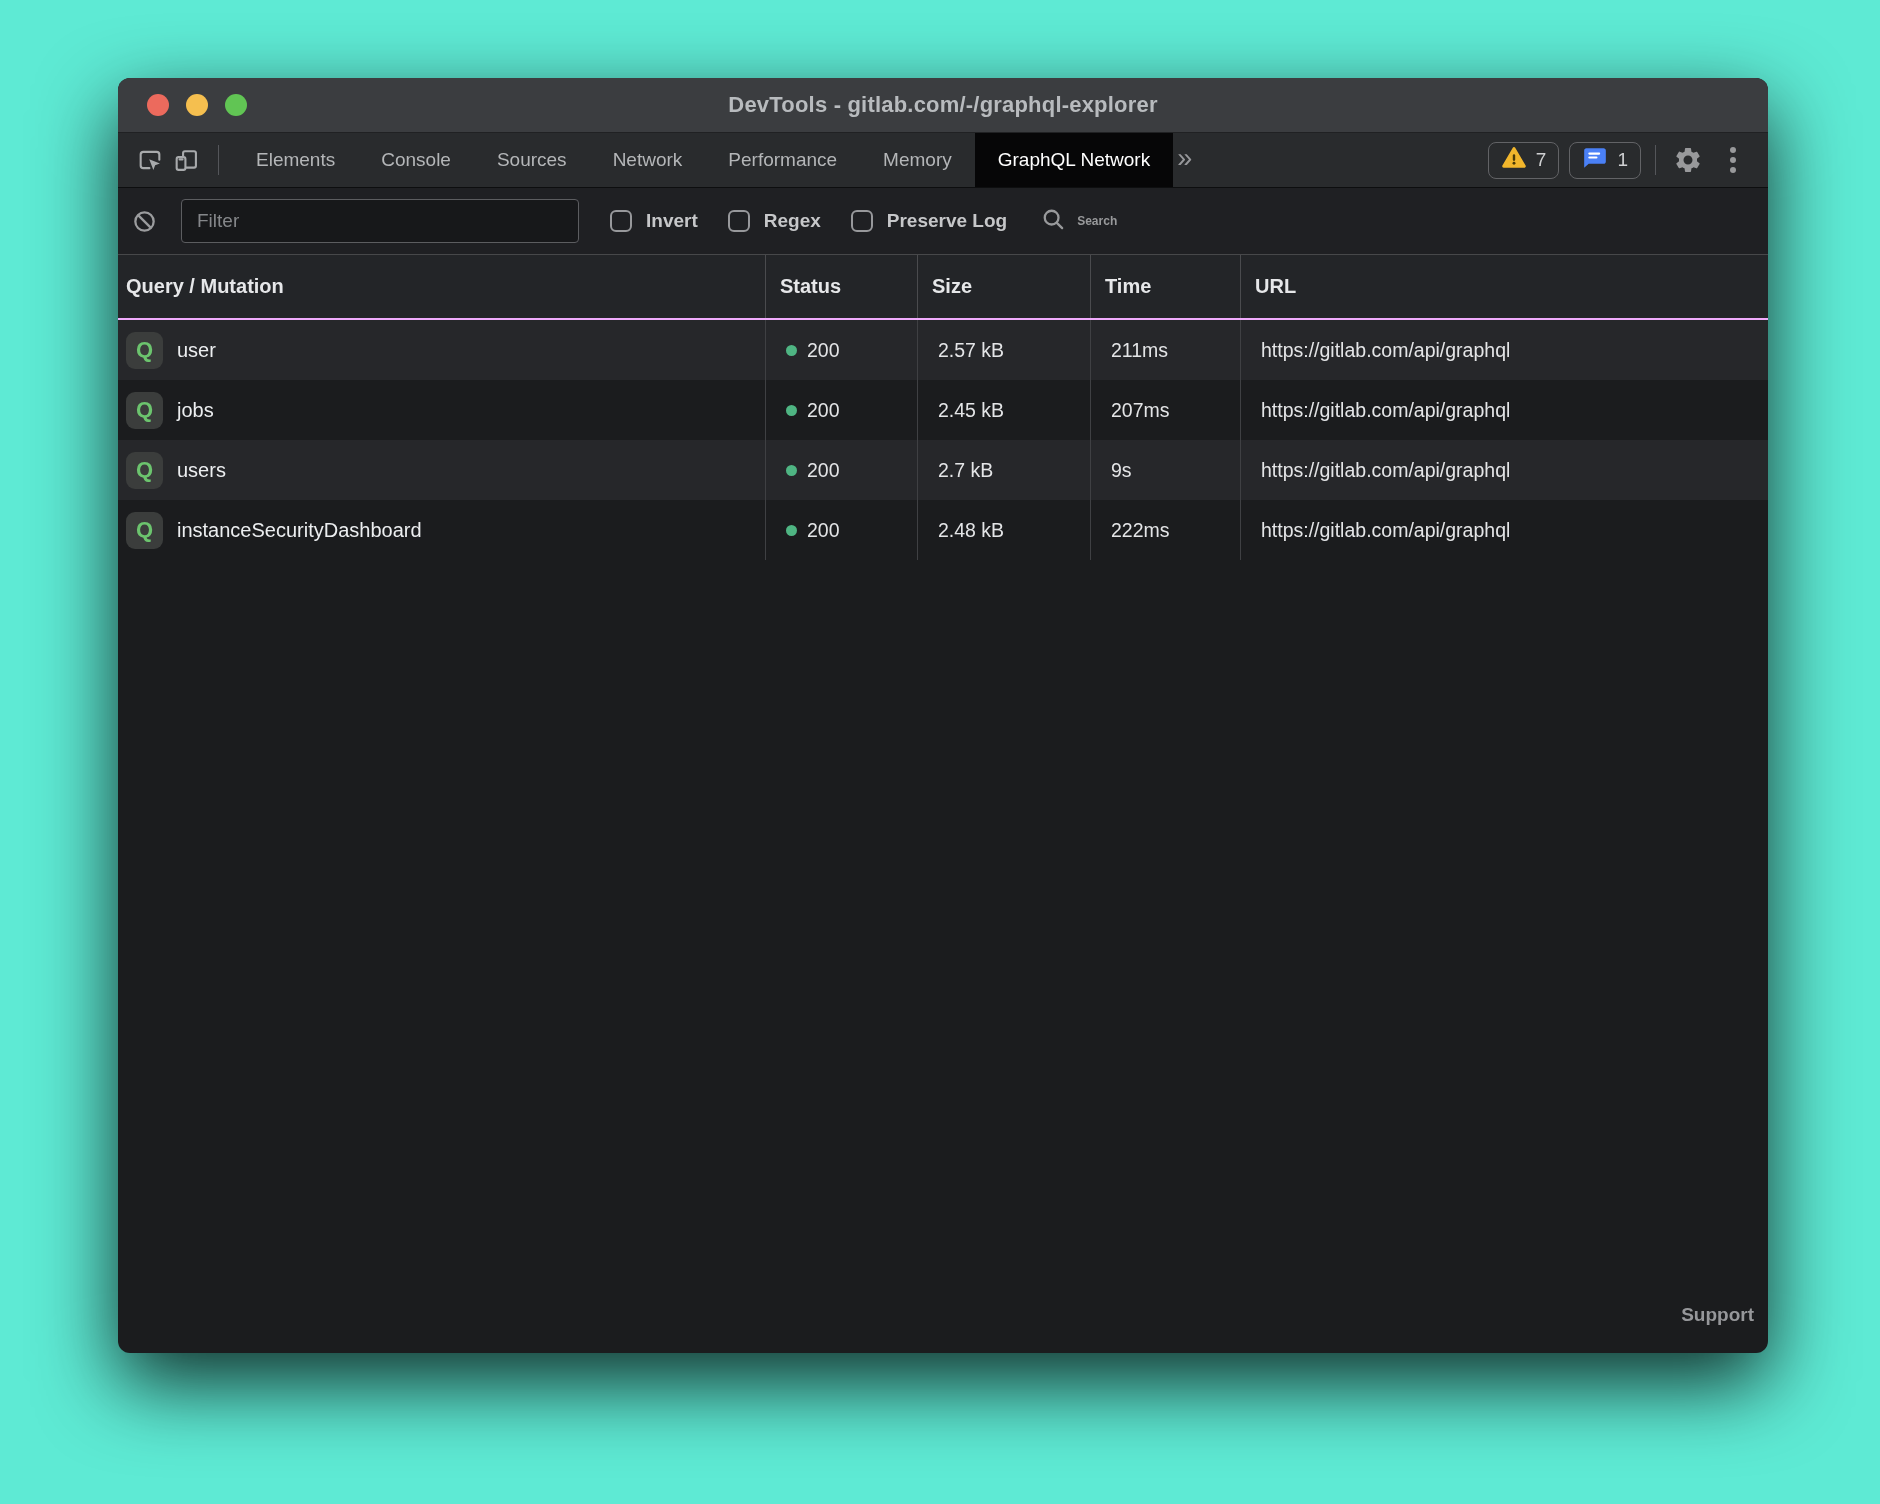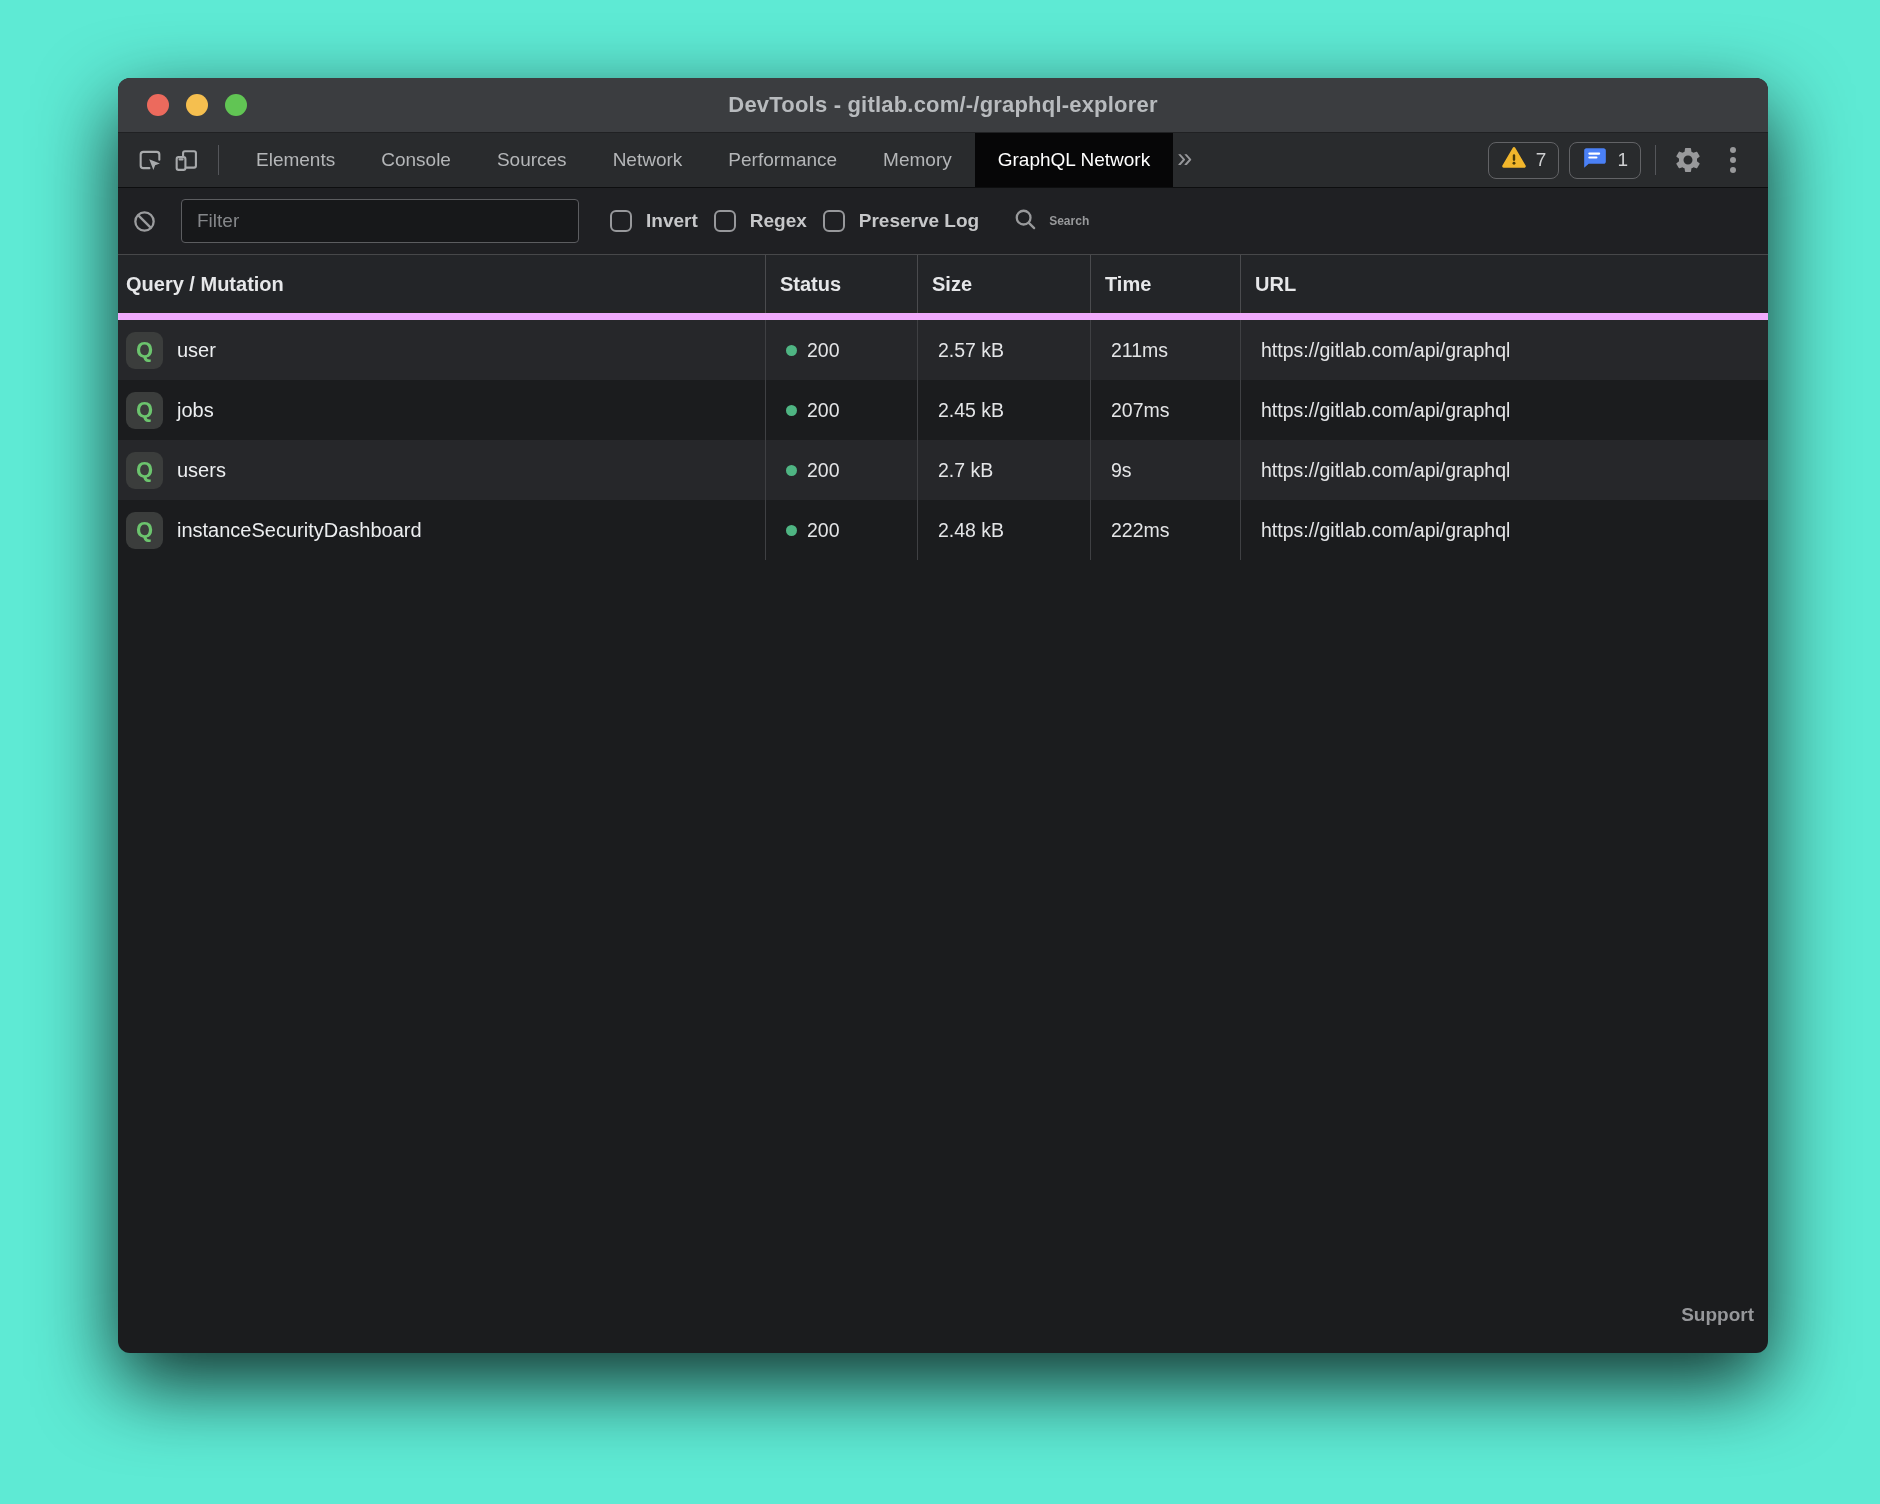--- a/index.html
+++ b/index.html
@@ -55,31 +55,31 @@
     height:67px; background:#1f2023; display:flex; align-items:center;
     border-bottom:1px solid #47484a; padding-left:8px;
   }
   .filter-input {
     margin-left:19px; width:398px; height:44px; background:#17181a;
     border:1.5px solid #5c5d60; border-radius:4px; outline:none;
     color:#d0d1d3; font-size:19px; padding:0 15px;
     font-family:"Liberation Sans", sans-serif;
   }
   .filter-input::placeholder { color:#85878a; }
-  .chk-group { display:flex; align-items:center; gap:14px; margin-left:16px; }
+  .chk-group { display:flex; align-items:center; gap:14px; margin-left:30px; }
   .chk {
     width:22px; height:22px; border:2px solid #97989b; border-radius:6px; background:transparent;
   }
   .chk-label { font-size:19px; font-weight:bold; color:#c6c7c9; white-space:nowrap; }
   .search-group { display:flex; align-items:center; gap:11px; margin-left:34px; }
   .search-label { font-size:12px; font-weight:bold; color:#98999b; }
   
   .grid-row { display:grid; grid-template-columns:647px 152px 173px 150px 1fr; }
   .thead {
-    height:65px; background:#232528; border-bottom:7px solid #f0abfc;
+    height:65px; background:#232528; border-bottom:2px solid #f0abfc;
     font-weight:bold; font-size:20px; color:#e6e7e9;
   }
   .thead .cell { display:flex; align-items:center; height:100%; padding-left:14px; }
   .thead .cell:first-child { padding-left:8px; }
   .thead .cell + .cell { border-left:1px solid #4a4b4e; }
   .trow { height:60px; font-size:19.5px; color:#e4e5e7; }
   .trow:nth-child(odd) { background:#26272a; }
   .trow:nth-child(even) { background:#1b1c1e; }
   .trow .cell { display:flex; align-items:center; height:100%; padding-left:20px; overflow:hidden; white-space:nowrap; }
   .trow .cell + .cell { border-left:1px solid #3f4043; }

